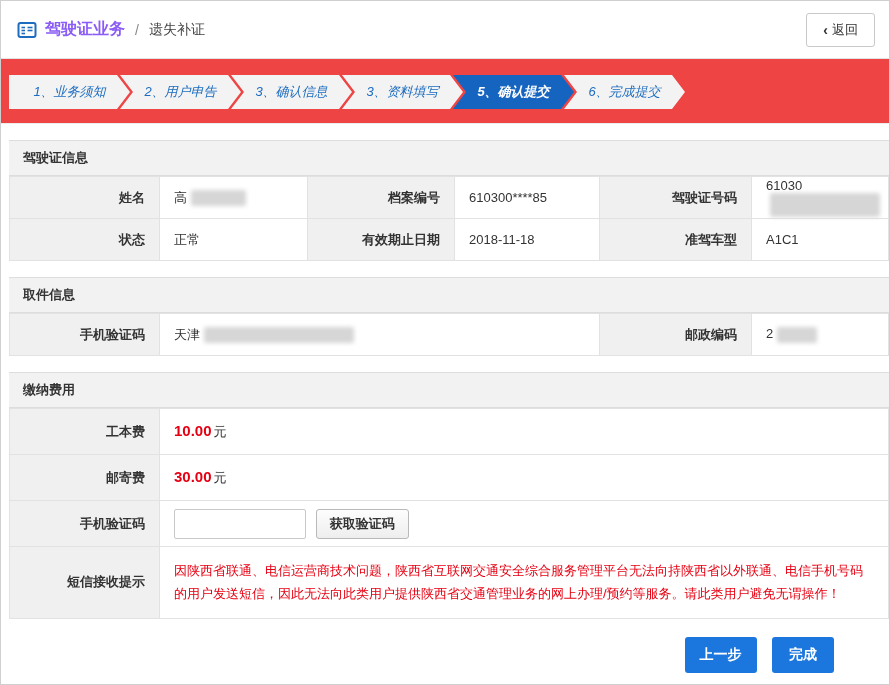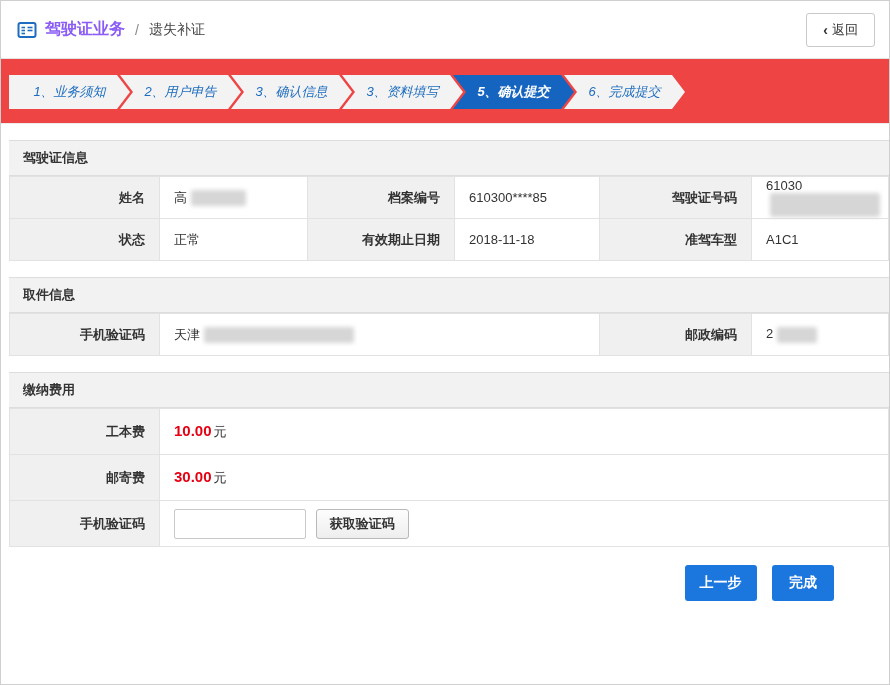--- a/index.html
+++ b/index.html
@@ -280,20 +280,24 @@
           <span class="fee-amt">30.00</span><span class="fee-unit">元</span>
         </td>
       </tr>
       <tr>
         <td class="lbl">手机验证码</td>
         <td class="val">
           <input type="text" class="code-input" value="" style="">
           <button class="code-btn">获取验证码</button>
         </td>
       </tr>
+      <tr>
+        <td class="lbl">短信接收提示</td>
+        <td class="val notice-cell">因陕西省联通、电信运营商技术问题，陕西省互联网交通安全综合服务管理平台无法向持陕西省以外联通、电信手机号码的用户发送短信，因此无法向此类用户提供陕西省交通管理业务的网上办理/预约等服务。请此类用户避免无谓操作！</td>
+      </tr>
     </tbody>
       </table>
   </div>
 
   <div class="footer">
     <button class="btn-blue">上一步</button>
     <button class="btn-blue">完成</button>
   </div>
 
 </div>

